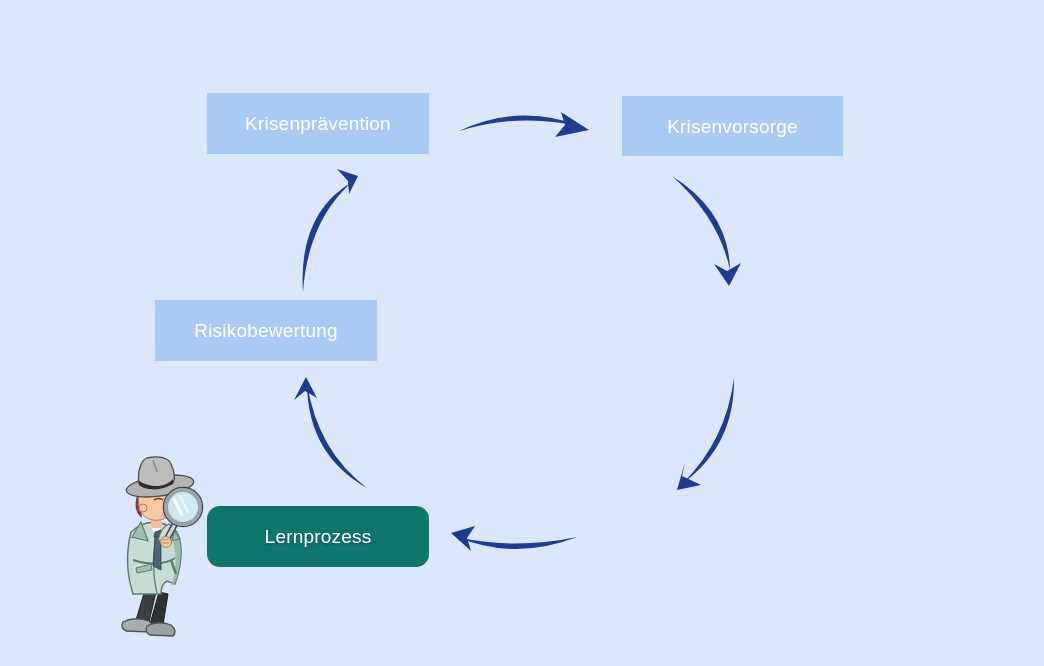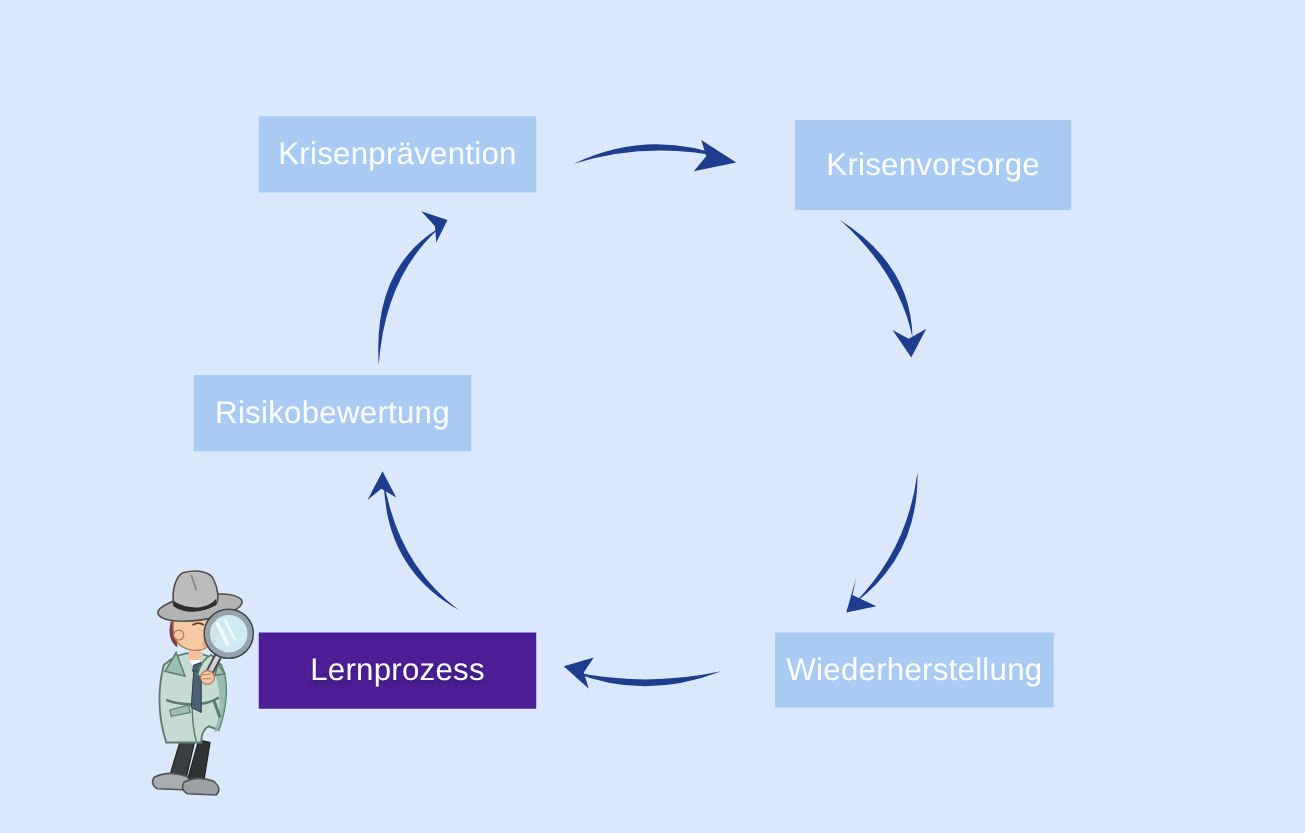--- a/index.html
+++ b/index.html
@@ -3,24 +3,24 @@
 <meta charset="utf-8">
 <style>
   html,body{margin:0;padding:0;background:#dbe8fc;}
   .canvas{
     position:relative;width:1044px;height:666px;background:#dbe8fc;
     overflow:hidden;font-family:"Liberation Sans",sans-serif;
   }
   .arrow-layer{position:absolute;left:0;top:0;width:1044px;height:666px;}
   .node{
     position:absolute;display:flex;align-items:center;justify-content:center;
-    color:#ffffff;font-size:25px;line-height:1;letter-spacing:.2px;white-space:nowrap;
+    color:#ffffff;font-size:19px;line-height:1;letter-spacing:.2px;white-space:nowrap;
   }
   .node.light{background:#a9caf2;}
-  .node.active{background:#4c1d95;text-shadow:0 2px 2px rgba(25,45,85,.45);}
+  .node.active{background:#0f766e;text-shadow:0 2px 2px rgba(25,45,85,.45);border-radius:13px;}
   .illustration{position:absolute;left:103px;top:452px;width:118px;height:192px;}
 </style>
 </head>
 <body>
 
 <div class="canvas">
 
   <svg class="arrow-layer" viewBox="0 0 1044 666" xmlns="http://www.w3.org/2000/svg" aria-hidden="true">
     <g fill="#1f3d8e">
       <path d="M459,131 Q520,102 584,127 Q520,112 459,131 Z"></path>
@@ -45,28 +45,25 @@
     <g fill="#1f3d8e">
       <path d="M303,292 Q298,214 352,182 Q308,221 303,292 Z"></path>
       <path d="M358,176 L337,169 L348,181 L349,194 Z"></path>
     </g>
   </svg>
 
   <div class="node light" style="left:207px;top:93px;width:222px;height:61px;">
     <span>Krisenprävention</span>
   </div>
 
-  <div class="node light" style="left:636px;top:96px;width:221px;height:72px;">
+  <div class="node light" style="left:622px;top:96px;width:221px;height:60px;">
     <span>Krisenvorsorge</span>
   </div>
 
 
-  <div class="node light" style="left:620px;top:506px;width:223px;height:60px;">
-    <span>Wiederherstellung</span>
-  </div>
 
   <div class="node active" style="left:207px;top:506px;width:222px;height:61px;">
     <span>Lernprozess</span>
   </div>
 
   <div class="node light" style="left:131px;top:300px;width:222px;height:61px;margin-left:24px;">
     <span>Risikobewertung</span>
   </div>
 
   <svg class="illustration" viewBox="0 0 118 192" xmlns="http://www.w3.org/2000/svg" aria-hidden="true">

